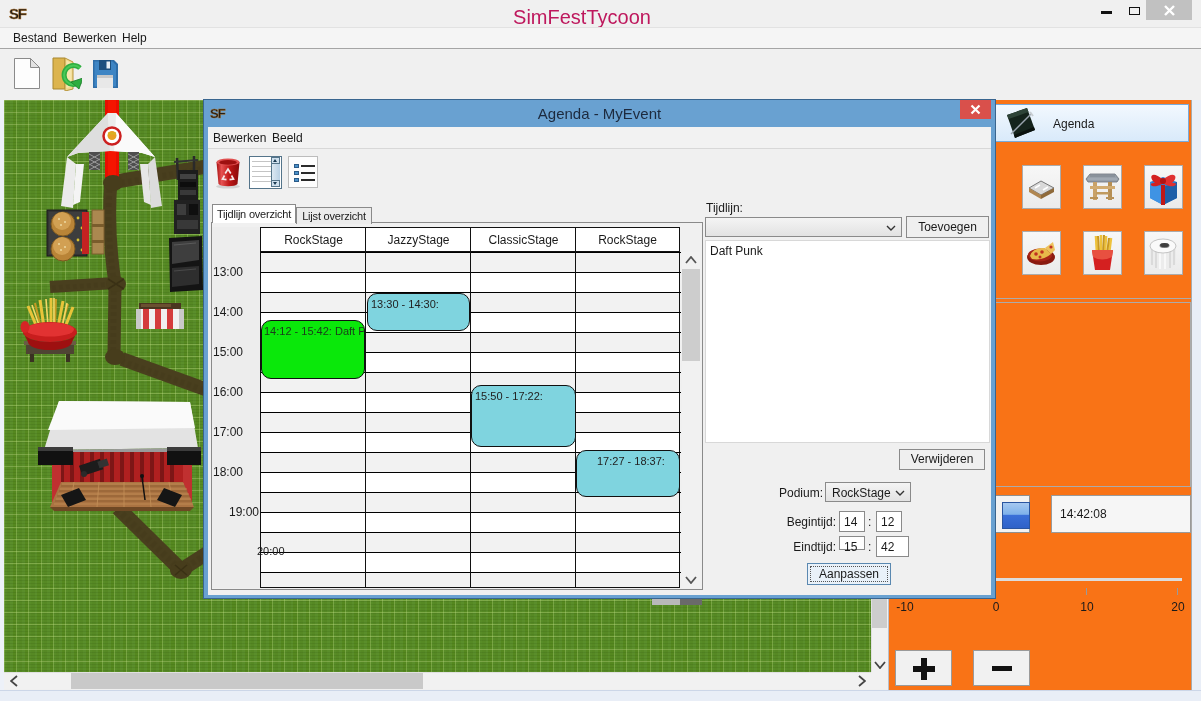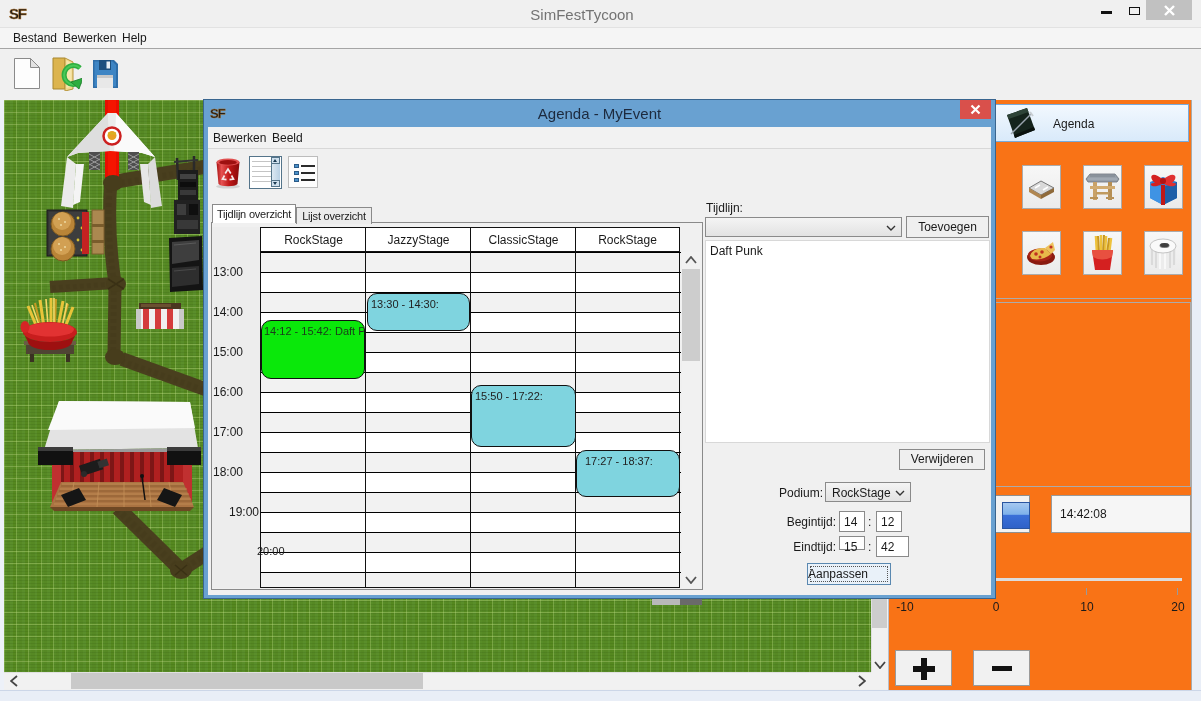--- a/index.html
+++ b/index.html
@@ -1,20 +1,20 @@
 <!DOCTYPE html>
 <html><head><meta charset="utf-8">
 <style>
 *{margin:0;padding:0;box-sizing:border-box;}
 html,body{width:1201px;height:701px;overflow:hidden;}
 body{font-family:"Liberation Sans",sans-serif;background:#f0f0f0;position:relative;font-size:12px;color:#1a1a1a;}
 .abs{position:absolute;}
 
 #titlebar{left:0;top:0;width:1201px;height:27px;background:#f0f0f0;}
-#wtitle{left:0;top:6px;width:1164px;text-align:center;font-size:15px;color:#737373;}
+#wtitle{left:0;top:6px;width:1164px;text-align:center;font-size:20px;color:#be185d;}
 #btnmin{left:1101px;top:11px;width:11px;height:3px;background:#111;}
 #btnmax{left:1129px;top:7px;width:11px;height:8px;border:1.5px solid #111;}
 #btnclose{left:1146px;top:0;width:46px;height:20px;background:#c1c1c1;color:#fff;text-align:center;font-size:14px;font-weight:bold;line-height:21px;}
 #menubar{left:0;top:27px;width:1201px;height:22px;background:#f5f5f5;border-top:1px solid #e2e2e2;border-bottom:1px solid #a5a5a5;}
 #menubar span{position:absolute;top:3px;font-size:12px;color:#1a1a1a;}
 #toolbar{left:0;top:49px;width:1201px;height:51px;background:#f0f0f0;}
 
 #edgeL{left:0;top:100px;width:4px;height:590px;background:#edf1f8;}
 #edgeR{left:1192px;top:100px;width:9px;height:590px;background:#e9eef7;}
 #edgeB{left:0;top:690px;width:1201px;height:11px;background:#e9eef7;border-top:1px solid #ccd6e8;}
@@ -484,21 +484,21 @@
       <div class="abs" id="gridbody" style="left:48px;top:29px;width:420px;height:336px;background:
         repeating-linear-gradient(180deg, #f2f2f2 0 20px, #ffffff 20px 40px);border:1px solid #111;border-top:none;">
         <div class="abs" style="left:0;top:0;width:420px;height:336px;background:repeating-linear-gradient(180deg, #000 0 1px, transparent 1px 20px);"></div>
         <div class="abs" style="left:104px;top:0;width:1px;height:336px;background:#111;"></div>
         <div class="abs" style="left:209px;top:0;width:1px;height:336px;background:#111;"></div>
         <div class="abs" style="left:314px;top:0;width:1px;height:336px;background:#111;"></div>
 
         <div class="abs" style="left:106px;top:41px;width:103px;height:38px;background:#7fd4df;border:1px solid #111;border-radius:10px;font-size:11px;color:#222;padding:4px 0 0 3px;">13:30 - 14:30:</div>
         <div class="abs" style="left:0px;top:68px;width:104px;height:59px;background:#0ae80a;border:1px solid #111;border-radius:10px;font-size:11px;color:#1c3a1c;padding:4px 0 0 2px;white-space:nowrap;overflow:hidden;">14:12 - 15:42: Daft P</div>
         <div class="abs" style="left:210px;top:133px;width:105px;height:62px;background:#7fd4df;border:1px solid #111;border-radius:10px;font-size:11px;color:#222;padding:4px 0 0 3px;">15:50 - 17:22:</div>
-        <div class="abs" style="left:315px;top:198px;width:104px;height:47px;background:#7fd4df;border:1px solid #111;border-radius:10px;font-size:11px;color:#222;padding:4px 0 0 8px;">17:27 - 18:37:</div>
+        <div class="abs" style="left:315px;top:198px;width:104px;height:47px;background:#7fd4df;border:1px solid #111;border-radius:10px;font-size:11px;color:#222;padding:4px 0 0 20px;">17:27 - 18:37:</div>
       </div>
 
       <div class="abs" style="left:1px;top:42px;font-size:12px;">13:00</div>
       <div class="abs" style="left:1px;top:82px;font-size:12px;">14:00</div>
       <div class="abs" style="left:1px;top:122px;font-size:12px;">15:00</div>
       <div class="abs" style="left:1px;top:162px;font-size:12px;">16:00</div>
       <div class="abs" style="left:1px;top:202px;font-size:12px;">17:00</div>
       <div class="abs" style="left:1px;top:242px;font-size:12px;">18:00</div>
       <div class="abs" style="left:1px;top:282px;font-size:12px;margin-left:16px;">19:00</div>
       <div class="abs" style="left:1px;top:322px;font-size:11px;margin-left:44px;">20:00</div>
@@ -541,16 +541,16 @@
         <span class="abs" style="left:4px;top:3px">12</span>
       </div>
     <div class="abs" style="left:540px;top:413px;width:88px;text-align:right;font-size:12px;">Eindtijd:</div>
     <div class="abs" style="left:631px;top:409px;width:26px;height:14px;border:1px solid #8a8a8a;background:#fff;font-size:12px;">
         <span class="abs" style="left:4px;top:3px">15</span>
       </div>
     <div class="abs" style="left:660px;top:413px;font-size:12px;">:</div>
     <div class="abs" style="left:668px;top:409px;width:26px;height:21px;border:1px solid #8a8a8a;background:#fff;font-size:12px;padding-left:31px;">
         <span class="abs" style="left:4px;top:3px">42</span>
       </div>
-    <div class="abs" style="left:599px;top:436px;width:84px;height:22px;border:1px solid #5a88b0;background:#e9f1f9;text-align:left;font-size:12px;line-height:20px;">
+    <div class="abs" style="left:599px;top:436px;width:84px;height:22px;border:1px solid #5a88b0;background:#e9f1f9;text-align:center;font-size:12px;line-height:20px;">
       <div class="abs" style="left:2px;top:2px;right:2px;bottom:2px;border:1px dotted #555;"></div>Aanpassen</div>
   </div>
 </div>
 
 </body></html>

